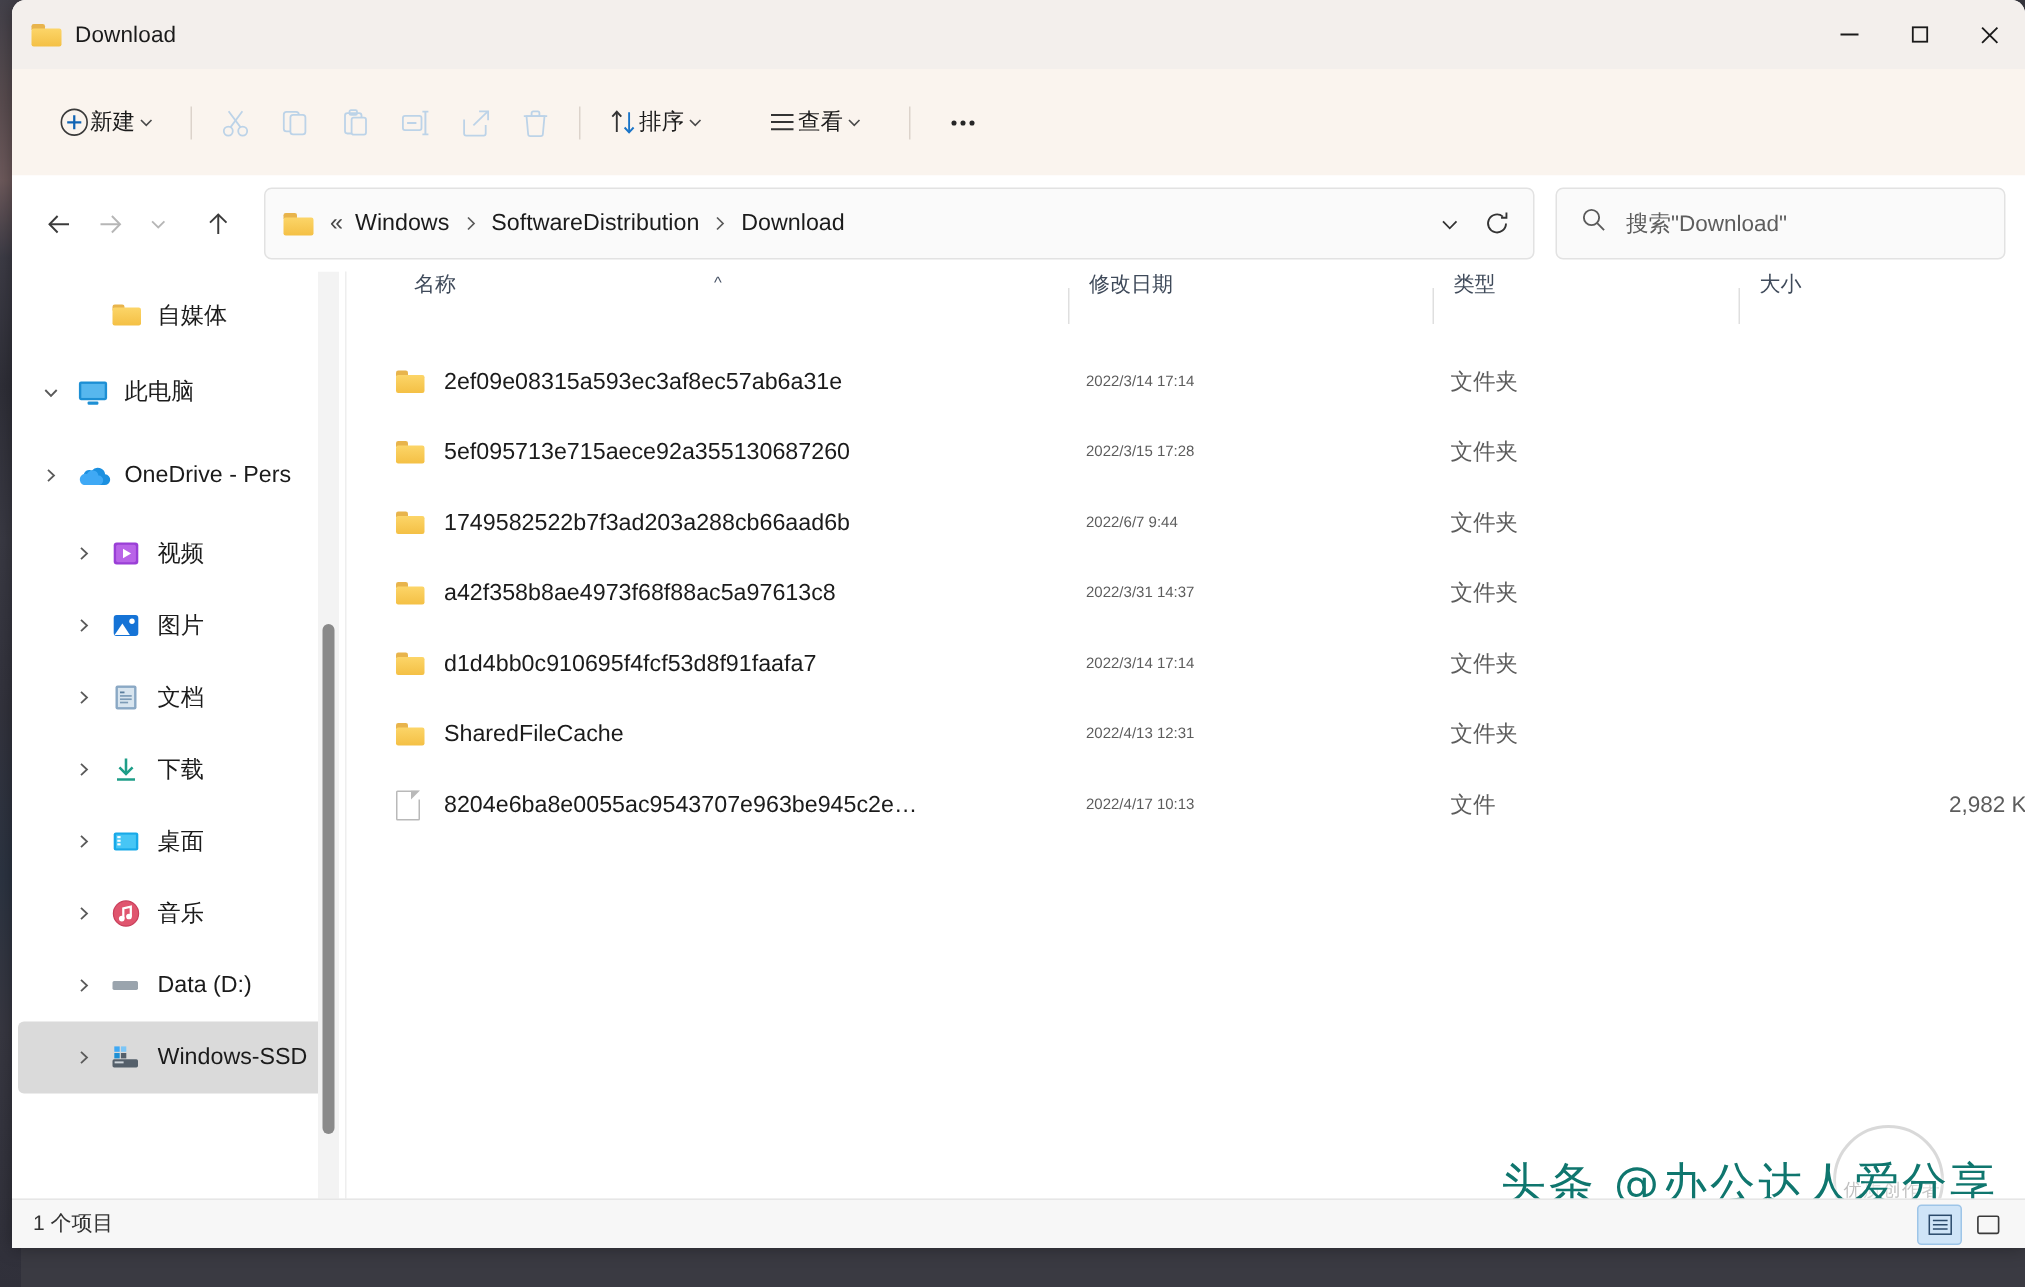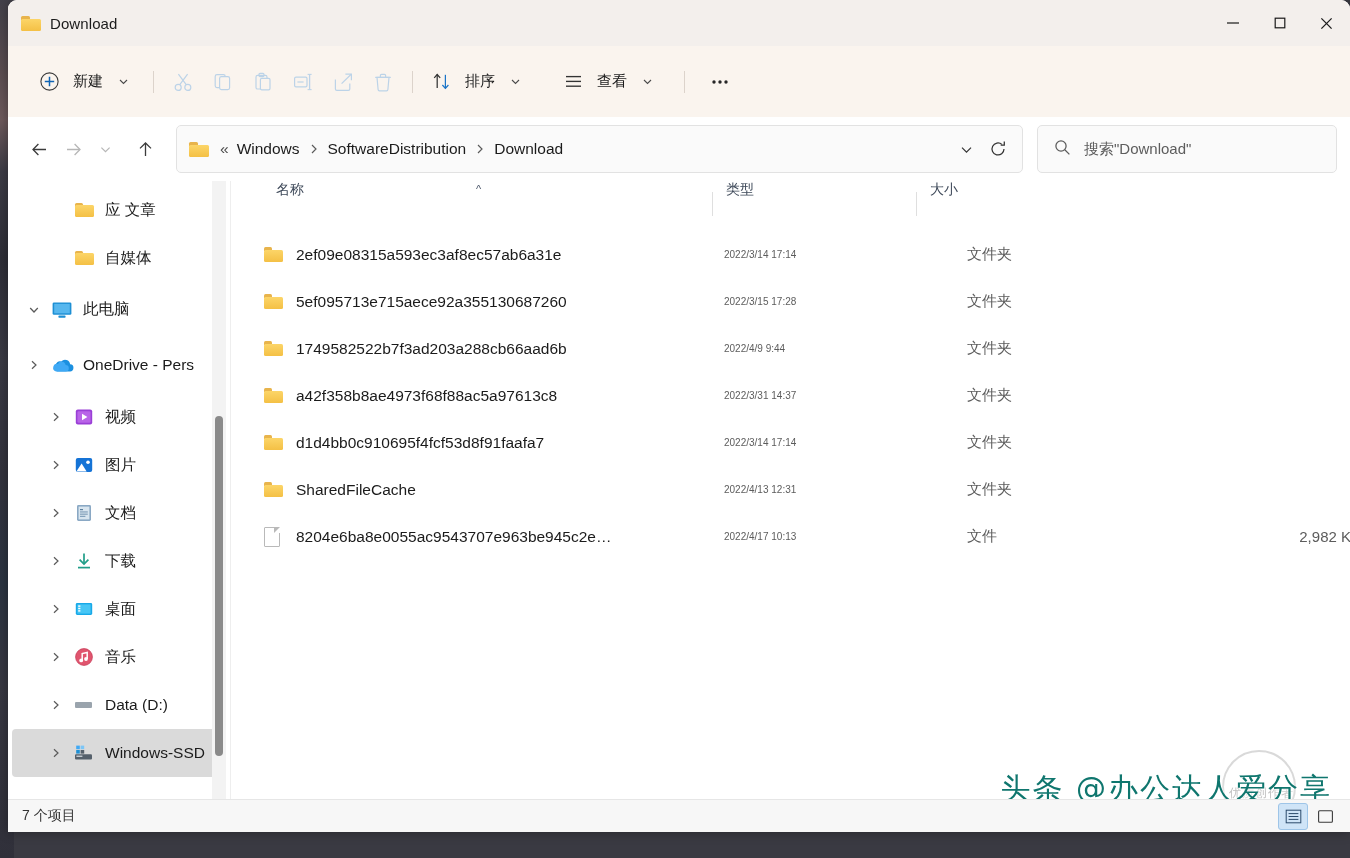--- a/index.html
+++ b/index.html
@@ -86,21 +86,21 @@
     display: flex;
     align-items: center;
     padding-left: 22px;
     gap: 0;
   }
   .cb-item {
     height: 38px;
     display: flex; align-items: center;
     border-radius: 5px;
     padding: 0 9px;
-    gap: 13px;
+    gap: 0;
     color: #1b1b1b;
   }
   .cb-item.labelled { padding: 0 11px 0 9px; }
   .cb-label { font-size: 15px; white-space: nowrap; }
   .cb-icon { display: flex; align-items: center; justify-content: center; }
   .cb-icon svg { display: block; }
   .cb-chev { margin-left: 2px; display: flex; align-items: center; }
   .cb-sep {
     width: 1px; height: 22px;
     background: #dcd3cb;
@@ -620,27 +620,20 @@
 
     <div id="sidebar">
       <div id="sidebar-scroll">
 
         <div class="tree-row lvl2">
           
           
           
         </div>
 
-        <div class="tree-row lvl2">
-          <span class="tw-chev blank"></span>
-          <span class="tw-icon">
-              <span class="ic-folder"></span>
-            </span>
-          <span class="tw-label">应 文章</span>
-        </div>
 
         <div class="tree-row lvl2">
           <span class="tw-chev blank"></span>
           <span class="tw-icon">
               <span class="ic-folder"></span>
             </span>
           <span class="tw-label">自媒体</span>
         </div>
 
         <div class="tree-row" style="height:55px">
@@ -816,20 +809,24 @@
         <div id="sidebar-thumb"></div>
       </div>
     </div>
 
     <div id="filepane">
 
       <div id="col-headers">
         <div class="col-h first c-name">
 
           <span>名称</span>
+        </div>
+        <div class="col-h c-date">
+          <span class="hsep"></span>
+          <span>修改日期</span>
         </div>
         <div class="col-h c-type">
           <span class="hsep"></span>
           <span>类型</span>
         </div>
         <div class="col-h c-size">
           <span class="hsep"></span>
           <span>大小</span>
         </div>
         <span id="sort-caret">^</span>
@@ -855,21 +852,21 @@
           <span class="fr-date">2022/3/15 17:28</span>
           <span class="fr-type">文件夹</span>
           <span class="fr-size"></span>
         </div>
 
         <div class="file-row">
           <span class="fr-icon">
               <span class="ic-folder"></span>
             </span>
           <span class="fr-name">1749582522b7f3ad203a288cb66aad6b</span>
-          <span class="fr-date">2022/4/9 9:44</span>
+          <span class="fr-date">2022/6/7 9:44</span>
           <span class="fr-type">文件夹</span>
           <span class="fr-size"></span>
         </div>
 
         <div class="file-row">
           <span class="fr-icon">
               <span class="ic-folder"></span>
             </span>
           <span class="fr-name">a42f358b8ae4973f68f88ac5a97613c8</span>
           <span class="fr-date">2022/3/31 14:37</span>
@@ -909,21 +906,21 @@
 
       </div>
     </div>
   </div>
 
   <div id="watermark-ring"></div>
   <div id="watermark-sub">优质创作者</div>
   <div id="watermark">头条 @办公达人爱分享</div>
 
   <div id="statusbar">
-    <span id="status-text">7 个项目</span>
+    <span id="status-text">1 个项目</span>
     <div id="view-toggles">
       <div class="vt-btn active">
         <svg width="17" height="15" viewBox="0 0 17 15">
           <rect x="1.2" y="1.2" width="14.6" height="12.6" fill="none" stroke="#2b4a6b" stroke-width="1"></rect>
           <line x1="3.6" y1="4.6" x2="13.4" y2="4.6" stroke="#2b4a6b" stroke-width="1"></line>
           <line x1="3.6" y1="7.5" x2="13.4" y2="7.5" stroke="#2b4a6b" stroke-width="1"></line>
           <line x1="3.6" y1="10.4" x2="13.4" y2="10.4" stroke="#2b4a6b" stroke-width="1"></line>
         </svg>
       </div>
       <div class="vt-btn">

